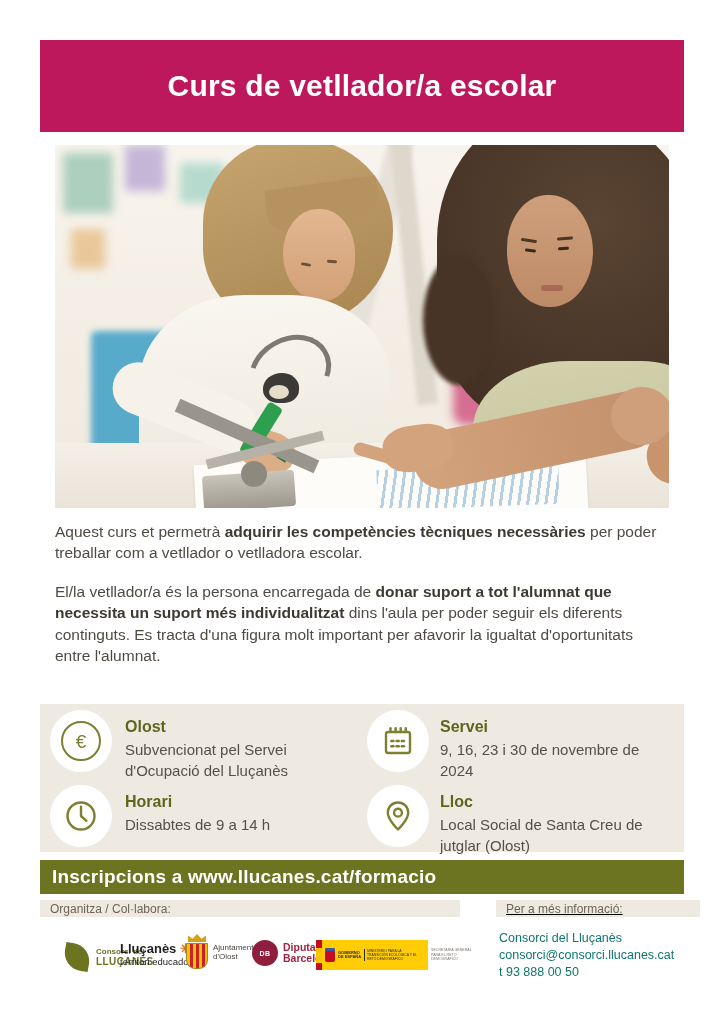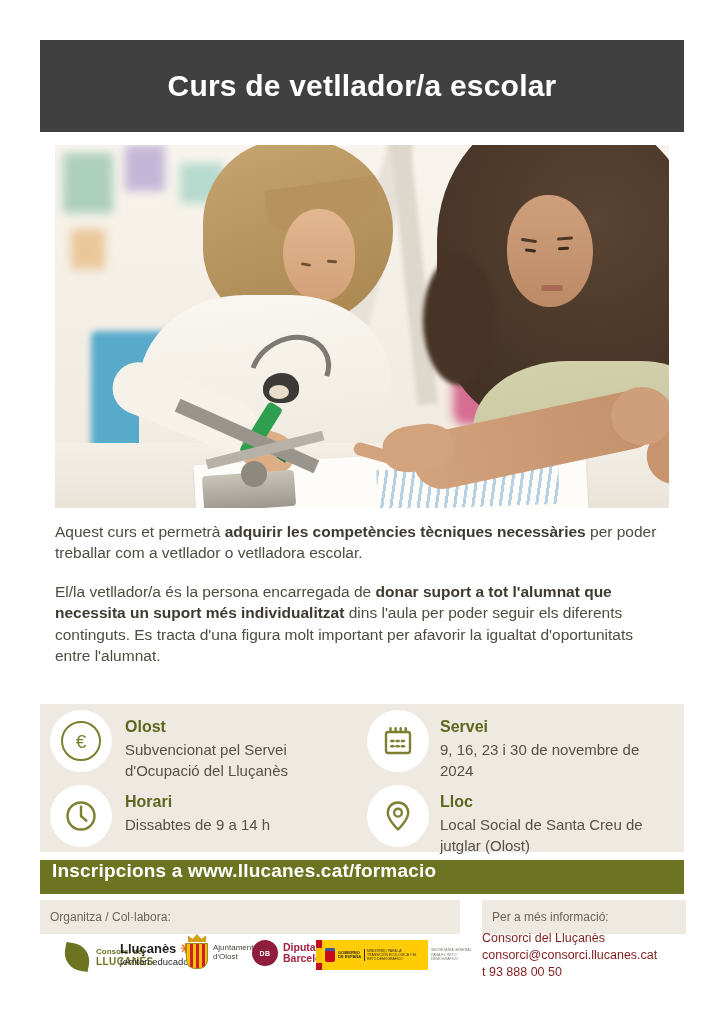--- a/index.html
+++ b/index.html
@@ -1,20 +1,20 @@
 <!DOCTYPE html>
 <html><head>
 <meta charset="utf-8">
 <style>
   html,body{margin:0;padding:0;background:#ffffff;}
   .page{position:relative;width:724px;height:1024px;background:#ffffff;overflow:hidden;
         font-family:"Liberation Sans", sans-serif;}
 
   
-  .header-band{position:absolute;left:40px;top:40px;width:644px;height:92px;background:#404040;
+  .header-band{position:absolute;left:40px;top:40px;width:644px;height:92px;background:#be185d;
                display:flex;align-items:center;justify-content:center;}
   .header-band h1{margin:0;color:#ffffff;font-size:30px;font-weight:bold;letter-spacing:.2px;}
 
   
   .photo{position:absolute;left:55px;top:145px;width:614px;height:363px;overflow:hidden;
          background:linear-gradient(180deg,#f8f4ed 0%,#f3ede4 55%,#efe9df 100%);}
   .ph{position:absolute;}
   .wall-art1{left:8px;top:8px;width:50px;height:60px;background:#7db8a0;filter:blur(5px);opacity:.6;}
   .wall-art2{left:70px;top:0;width:40px;height:46px;background:#9a86c8;filter:blur(5px);opacity:.55;}
   .wall-art3{left:125px;top:18px;width:44px;height:40px;background:#77c3b1;filter:blur(5px);opacity:.5;}
@@ -88,30 +88,30 @@
   .info-text{position:absolute;}
   .info-label{font-size:16px;font-weight:bold;color:#5c661d;margin:0 0 3px 0;}
   .info-value{font-size:15px;color:#55514a;line-height:21px;margin:0;}
   .pos-c1r1{left:10px;top:6px;}   .pos-t1r1{left:85px;top:14px;width:225px;}
   .pos-c1r2{left:10px;top:81px;}  .pos-t1r2{left:85px;top:89px;width:225px;}
   .pos-c2r1{left:327px;top:6px;}  .pos-t2r1{left:400px;top:14px;width:235px;}
   .pos-c2r2{left:327px;top:81px;} .pos-t2r2{left:400px;top:89px;width:235px;}
 
   
   .inscriptions{position:absolute;left:40px;top:860px;width:644px;height:34px;background:#6c7321;
-                display:flex;align-items:flex-start;}
+                display:flex;align-items:center;}
   .inscriptions span{color:#ffffff;font-size:19px;font-weight:bold;padding-left:12px;letter-spacing:.2px;}
 
   
-  .label-bar{position:absolute;height:34px;background:#eeeae1;display:flex;align-items:center;}
+  .label-bar{position:absolute;height:17px;background:#eeeae1;display:flex;align-items:center;}
   .label-bar span{font-size:12px;color:#6e6356;padding-left:10px;}
   .bar-left{left:40px;top:900px;width:420px;}
-  .bar-right{left:482px;top:900px;width:204px;}
-
-  .contact{position:absolute;left:482px;top:930px;font-size:12.5px;color:#7f1d1d;line-height:17px;}
+  .bar-right{left:496px;top:900px;width:204px;text-decoration:underline;}
+
+  .contact{position:absolute;left:499px;top:930px;font-size:12.5px;color:#0f766e;line-height:17px;}
   .contact div{white-space:nowrap;}
 
   .logos{position:absolute;left:48px;top:932px;width:420px;height:52px;}
   .logo{position:absolute;display:flex;align-items:center;}
   .logo-consorci{left:16px;top:12px;}
   .leaf{width:26px;height:26px;background:#6c7321;border-radius:0 70% 0 70%;transform:rotate(10deg);margin-right:6px;}
   .consorci-text div:first-child{font-size:8px;font-weight:bold;color:#6c7321;}
   .consorci-text div:last-child{font-size:10px;font-weight:bold;color:#6c7321;letter-spacing:.4px;}
   .logo-territori{left:72px;top:10px;display:block;}
   .territori-top{font-size:13px;font-weight:bold;color:#1f1f1f;line-height:14px;}

